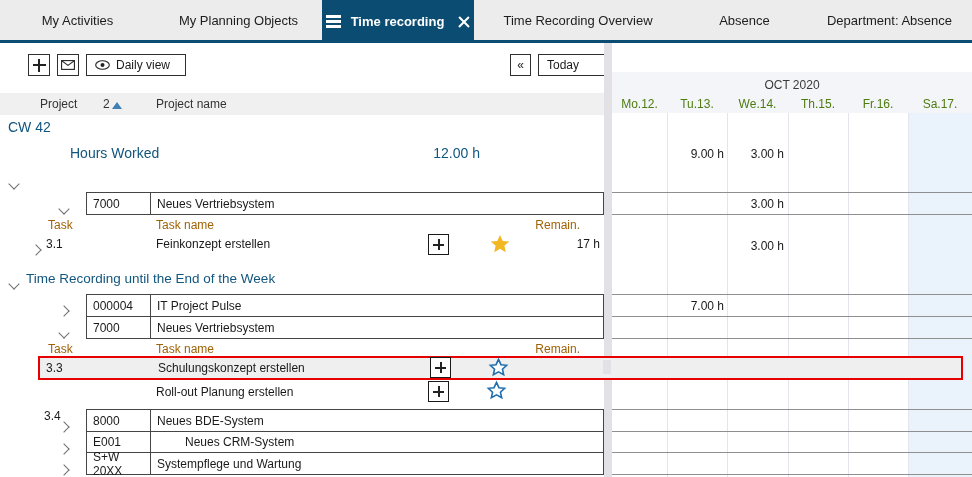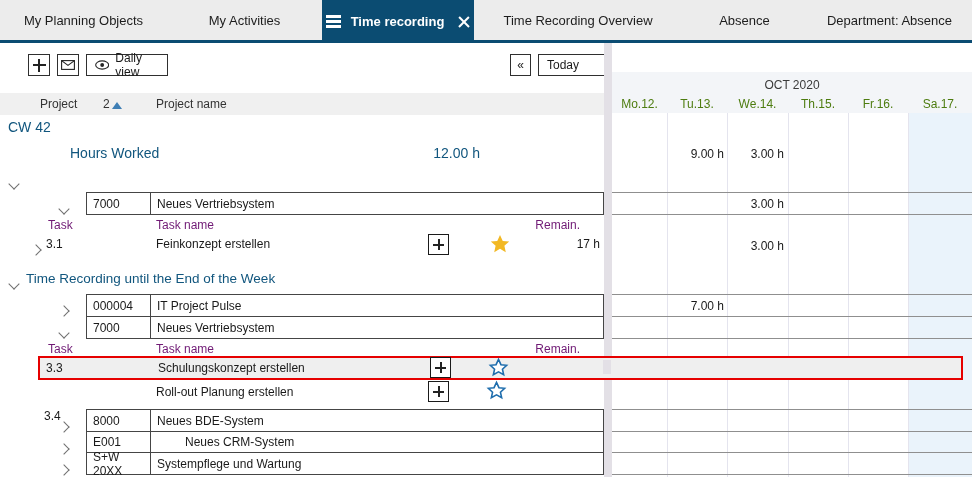--- a/index.html
+++ b/index.html
@@ -21,21 +21,21 @@
 
   
   .tbtn{position:absolute;box-sizing:border-box;border:1px solid #2f2f2f;background:#fff;
         display:flex;align-items:center;justify-content:center;font-size:12px;gap:6px;}
   .plus-glyph{position:relative;width:13px;height:13px;display:inline-block;}
   .plus-glyph::before{content:"";position:absolute;left:0;top:5.5px;width:13px;height:2px;background:#222;}
   .plus-glyph::after{content:"";position:absolute;left:5.5px;top:0;width:2px;height:13px;background:#222;}
 
   
   .blue{color:#11567e;}
-  .gray{color:#701a75;}
+  .gray{color:#a16207;}
   .hdrband{background:#f0f0f0;}
   .val{font-size:12px;text-align:right;}
 
   
   .chev{display:inline-block;width:7px;height:7px;border-right:1.6px solid #6f6f6f;border-bottom:1.6px solid #6f6f6f;}
   .chev.down{transform:rotate(45deg);}
   .chev.right{transform:rotate(-45deg);}
 
   
   .cell{position:absolute;box-sizing:border-box;border:1px solid #454545;background:#fff;
@@ -56,25 +56,25 @@
   
   #selrow{position:absolute;left:38px;top:356px;width:925px;height:24px;background:#efefef;
           border:2.6px solid #e60000;box-sizing:border-box;z-index:5;}
 </style>
 </head>
 <body>
 
 <div id="app">
 
   <div id="tabbar">
+    <div class="tab" style="width:155px">
+      <span>My Activities</span>
+    </div>
     <div class="tab" style="width:167px">
       <span>My Planning Objects</span>
-    </div>
-    <div class="tab" style="width:155px">
-      <span>My Activities</span>
     </div>
     <div class="tab active" style="width:152px">
       <span class="burger">
           <span></span>
           <span></span>
           <span></span>
         </span>
       <span>Time recording</span>
       <span class="closex"></span>
     </div>
@@ -91,21 +91,21 @@
 
   <div class="tbtn" style="left:28px;top:54px;width:22px;height:22px;">
     <span class="plus-glyph"></span>
   </div>
   <div class="tbtn" style="left:57px;top:54px;width:22px;height:22px;">
     <svg width="14" height="10" viewBox="0 0 14 10">
       <rect x="0.6" y="0.6" width="12.8" height="8.8" fill="none" stroke="#222" stroke-width="1.1"></rect>
       <path d="M0.6 0.6 L7 5.4 L13.4 0.6" fill="none" stroke="#222" stroke-width="1.1"></path>
     </svg>
   </div>
-  <div class="tbtn" style="left:86px;top:54px;width:82px;height:22px;justify-content:flex-start;padding-left:8px;">
+  <div class="tbtn" style="left:86px;top:54px;width:100px;height:22px;justify-content:flex-start;padding-left:8px;">
     <svg width="15" height="10" viewBox="0 0 15 10">
       <ellipse cx="7.5" cy="5" rx="6.8" ry="4.3" fill="none" stroke="#222" stroke-width="1.1"></ellipse>
       <circle cx="7.5" cy="5" r="2" fill="#222"></circle>
     </svg>
     <span>Daily view</span>
   </div>
   <div class="tbtn" style="left:510px;top:54px;width:21px;height:22px;">
     <span>«</span>
   </div>
   <div class="tbtn" style="left:538px;top:54px;width:66px;height:22px;justify-content:flex-start;padding-left:8px;border-right:none;">

